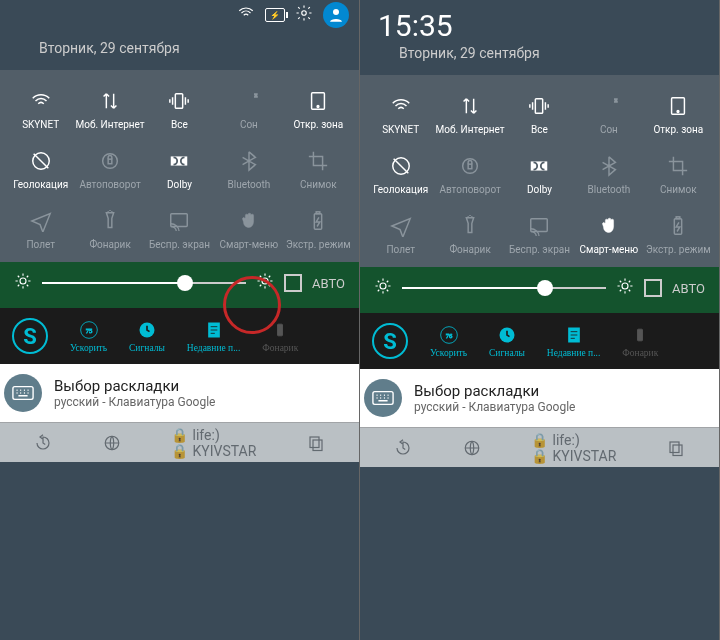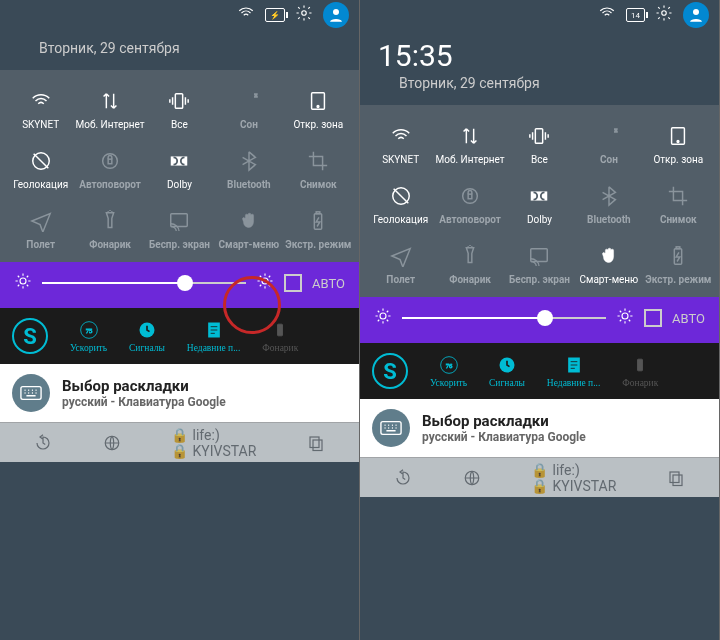--- a/index.html
+++ b/index.html
@@ -57,23 +57,23 @@
     cursor: pointer;
   }
   .qs .ic {
     width: 26px; height: 26px;
     display: flex; align-items: center; justify-content: center;
     color: #fff; font-size: 18px;
   }
   .qs svg { width: 22px; height: 22px; stroke: currentColor; fill: none; stroke-width: 1.6; }
   .qs.dim svg, .qs.dim .ic { color: #8a949c; }
   .qs .lab { color: #fff; font-size: 10px; margin-top: 5px; text-align: center; white-space: nowrap; }
-  .qs.dim .lab { color: #9ea6ad; font-weight: bold; }
+  .qs.dim .lab { color: #9ea6ad; }
   .brightness {
-    background: #6d28d9;
+    background: #14532d;
     display: flex; align-items: center;
     padding: 10px 14px 14px;
     gap: 10px;
   }
   .sun svg { width:18px; height:18px; stroke:#fff; fill:none; stroke-width:1.5; }
   .slider {
     flex: 1; height: 2px; background: #ccc; position: relative;
   }
   .slider .fill { position:absolute; left:0; top:0; height:2px; background:#fff; }
   .slider .thumb { position:absolute; top:-7px; width:16px; height:16px; border-radius:50%; background:#fff; transform:translateX(-8px); }
@@ -87,21 +87,21 @@
     width: 36px; height: 36px; border: 2px solid #00bcd4; border-radius: 50%;
     display:flex; align-items:center; justify-content:center;
     color:#00bcd4; font-weight:700; font-size:22px;
   }
   .strip .tool { display:flex; flex-direction:column; align-items:center; color:#00bcd4; font-size:9.5px; gap:2px; cursor:pointer;font-family:Liberation Serif, serif; }
   .strip .tool .ti { width:22px; height:22px; display:flex; align-items:center; justify-content:center; }
   .strip .tool svg { width:20px; height:20px; stroke:#00bcd4; fill:#00bcd4; }
   .strip .tool.dark { color:#555; }
   .strip .tool.dark svg { stroke:#555; fill:#555; }
   .notif {
-    background: #fff; height: 58px; display:flex; align-items:center; padding:0 12px; gap:12px;font-weight:bold;
+    background: #fff; height: 58px; display:flex; align-items:center; padding:0 4px; gap:12px;
   }
   .kbicon { width:38px; height:38px; border-radius:50%; background:#607d8b; display:flex; align-items:center; justify-content:center; }
   .kbicon svg { width:22px; height:16px; stroke:#fff; fill:none; stroke-width:1.5; }
   .notif .title { font-size:15px; color:#222; }
   .notif .sub { font-size:12px; color:#666;text-align:right; }
   .botbar {
     height: 40px; background: #dadde0; border-top:1px solid #bbb;
     display:flex; align-items:center; justify-content:space-around; padding:0 8px;
     filter: grayscale(0.2) opacity(0.8);
   }
@@ -352,36 +352,20 @@
     <span class="bi">
         <svg viewBox="0 0 24 24">
           <rect x="4" y="4" width="12" height="14"></rect>
           <rect x="8" y="8" width="12" height="14"></rect>
         </svg>
       </span>
   </div>
   <div class="circle-mark" style="left:223px; top:276px;"></div>
   </div>
 <div class="phone" id="p1">
-  <div class="statusbar">
-    <span class="sicon wifi"><svg viewBox="0 0 24 24">
-          <path d="M3 9c5-5 13-5 18 0M6 12c3.5-3.5 8.5-3.5 12 0M9 15c1.8-1.8 4.2-1.8 6 0M12 18h0"></path>
-        </svg></span>
-    <span class="battery">14</span>
-    <span class="sicon gear"><svg viewBox="0 0 24 24">
-          <circle cx="12" cy="12" r="3"></circle>
-          <path d="M12 2v3M12 19v3M4.2 4.2l2.1 2.1M17.7 17.7l2.1 2.1M2 12h3M19 12h3M4.2 19.8l2.1-2.1M17.7 6.3l2.1-2.1"></path>
-        </svg></span>
-    <span class="avatar">
-        <svg viewBox="0 0 24 24">
-          <circle cx="12" cy="8" r="4"></circle>
-          <path d="M4 21c1-5 15-5 16 0z"></path>
-        </svg>
-      </span>
-  </div>
   <div class="header">
     <div class="time">15:35</div>
     <div class="date">Вторник, 29 сентября</div>
   </div>
   <div class="qspanel">
     <div class="qs">
     <span class="ic">
           <svg viewBox="0 0 24 24">
             <path d="M3 9c5-5 13-5 18 0M6 12c3.5-3.5 8.5-3.5 12 0M9 15c1.8-1.8 4.2-1.8 6 0M12 18h0"></path>
           </svg>

